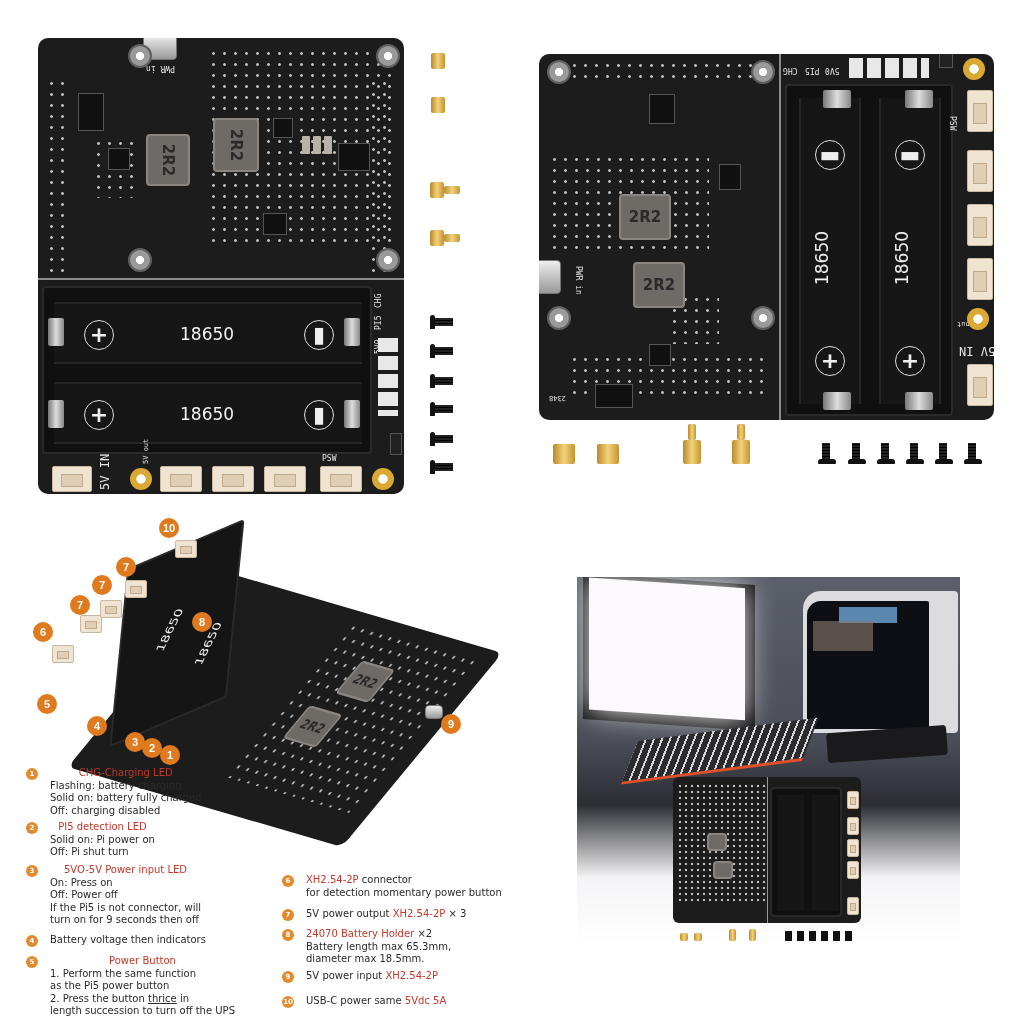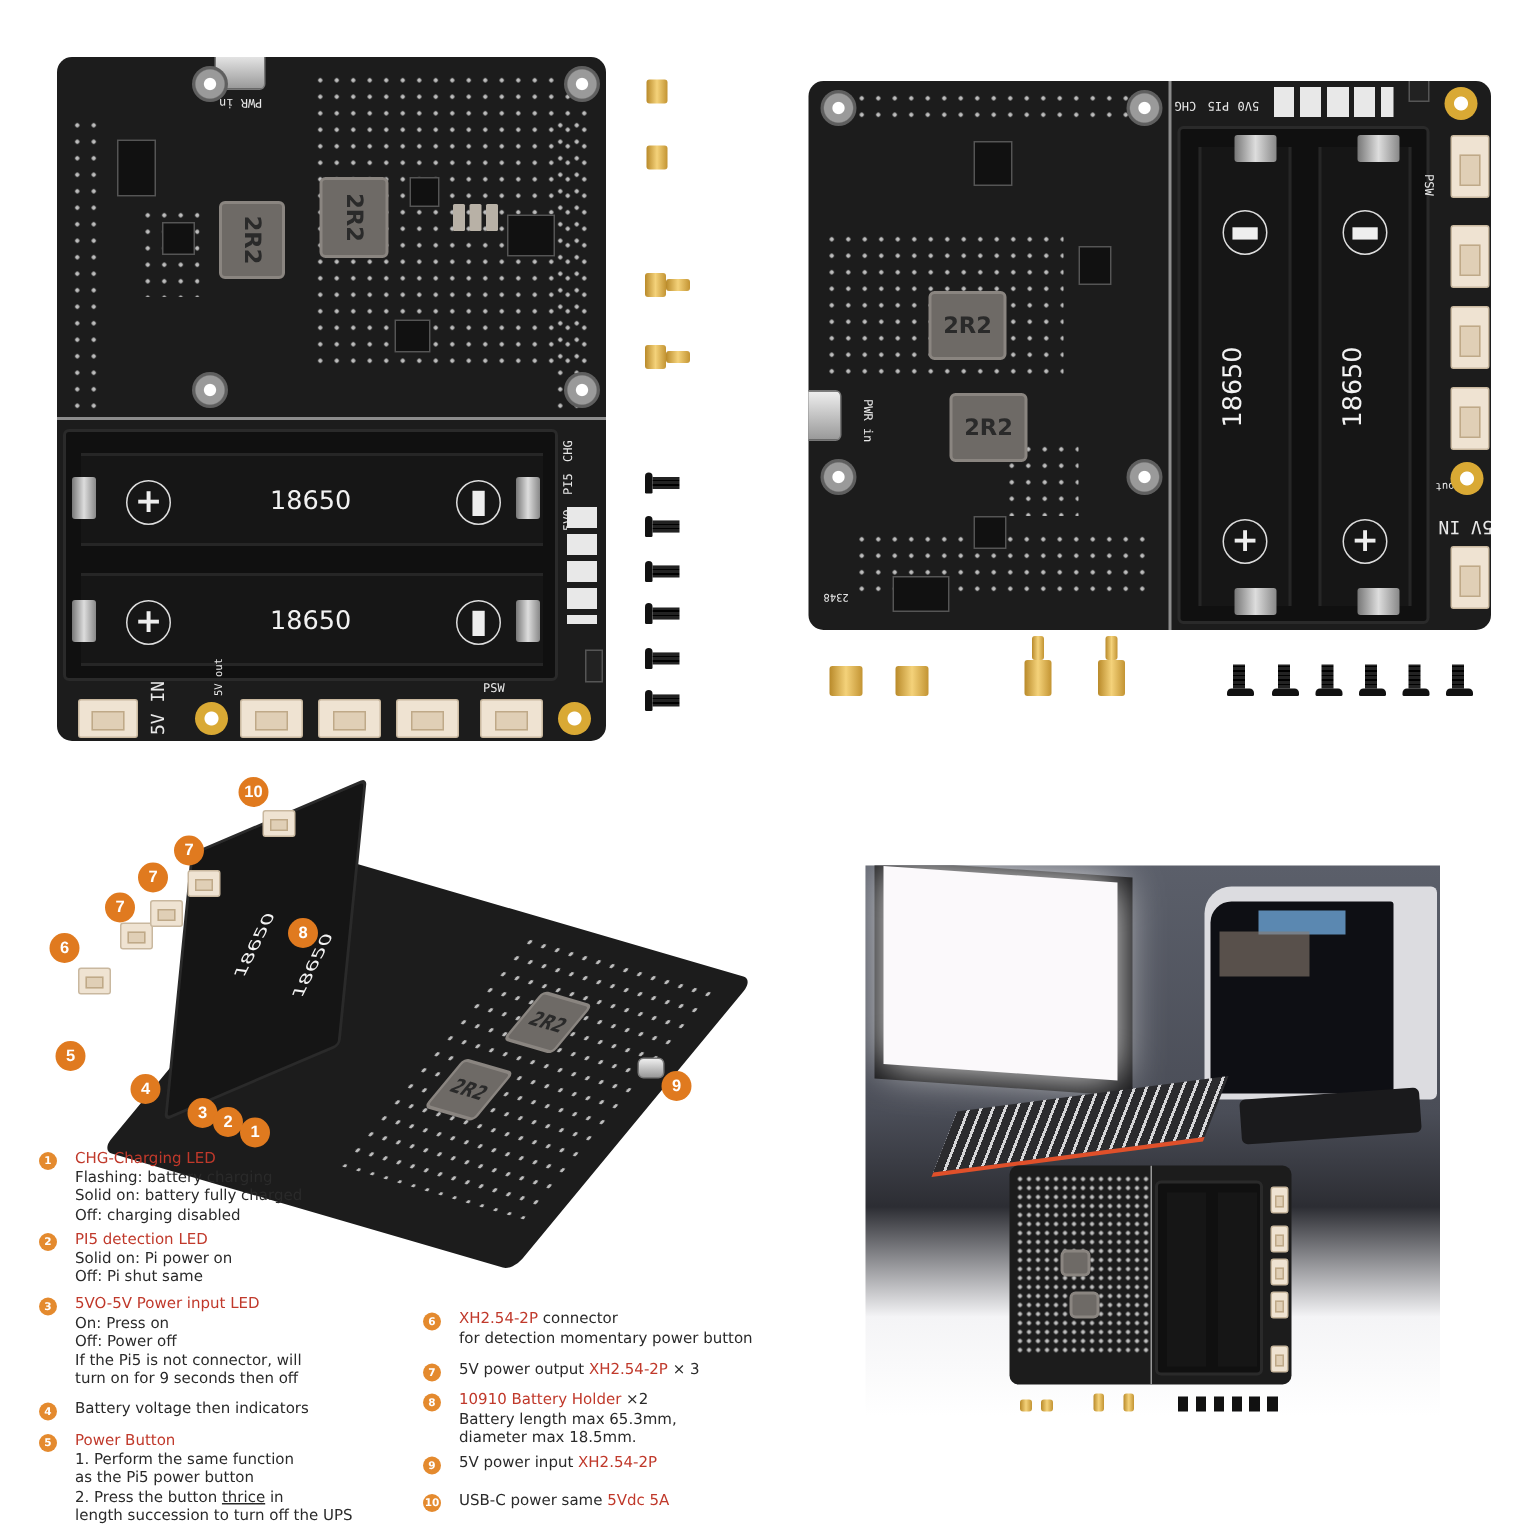--- a/index.html
+++ b/index.html
@@ -30,21 +30,21 @@
   .screw { position: absolute; }
   .screw .head { position: absolute; background: #111; border-radius: 3px 3px 1px 1px; }
   .screw .shank { position: absolute; background: repeating-linear-gradient(0deg, #222 0 2px, #000 2px 3px); }
 
   .badge { position: absolute; width: 20px; height: 20px; border-radius: 50%; background: #e07a1f; color: #fff; font-size: 11px; font-weight: bold; display: flex; align-items: center; justify-content: center; font-family: "Liberation Sans", sans-serif; }
 
   .legend { position: absolute; font-family: "DejaVu Sans", sans-serif; font-size: 10px; line-height: 12.5px; color: #2a2a2a; }
   .legend .item { position: absolute; }
   .legend .num { position: absolute; left: 0; top: 1px; width: 12px; height: 12px; border-radius: 50%; background: #e48a2e; color: #fff; font-size: 7px; font-weight: bold; display: flex; align-items: center; justify-content: center; }
   .legend .body { position: absolute; left: 24px; top: 0; white-space: nowrap; }
-  .legend .title { color: #c0392b; }
+  .legend .title { color: #c0392b; text-align: center; }
   .legend .hl { color: #c0392b; }
   .legend .ul { text-decoration: underline; }
 
   .scene { position: absolute; left: 577px; top: 577px; width: 383px; height: 367px; overflow: hidden; background: linear-gradient(#5b5f6a 0%, #4a4d57 45%, #2c2d33 62%, #f4f4f6 82%, #ffffff 100%); }
 </style>
 </head>
 <body>
 
 <div>
   <div class="pcb" style="left:38px; top:38px; width:366px; height:456px;">
@@ -291,21 +291,21 @@
       <div>Solid on: battery fully charged</div>
       <div>Off: charging disabled</div>
     </div>
   </div>
 
   <div class="item" style="left:0; top:54px;">
     <div class="num">2</div>
     <div class="body">
       <div class="title">PI5 detection LED</div>
       <div>Solid on: Pi power on</div>
-      <div>Off: Pi shut same</div>
+      <div>Off: Pi shut turn</div>
     </div>
   </div>
 
   <div class="item" style="left:0; top:97px;">
     <div class="num">3</div>
     <div class="body">
       <div class="title">5VO-5V Power input LED</div>
       <div>On: Press on</div>
       <div>Off: Power off</div>
       <div>If the Pi5 is not connector, will</div>
@@ -342,21 +342,21 @@
   <div class="item" style="left:256px; top:141px;">
     <div class="num">7</div>
     <div class="body">
       <div><span>5V power output </span><span class="hl">XH2.54-2P</span><span> × 3</span></div>
     </div>
   </div>
 
   <div class="item" style="left:256px; top:161px;">
     <div class="num">8</div>
     <div class="body">
-      <div><span class="hl">10910 Battery Holder</span><span> ×2</span></div>
+      <div><span class="hl">24070 Battery Holder</span><span> ×2</span></div>
       <div>Battery length max 65.3mm,</div>
       <div>diameter max 18.5mm.</div>
     </div>
   </div>
 
   <div class="item" style="left:256px; top:203px;">
     <div class="num">9</div>
     <div class="body">
       <div><span>5V power input </span><span class="hl">XH2.54-2P</span></div>
     </div>

